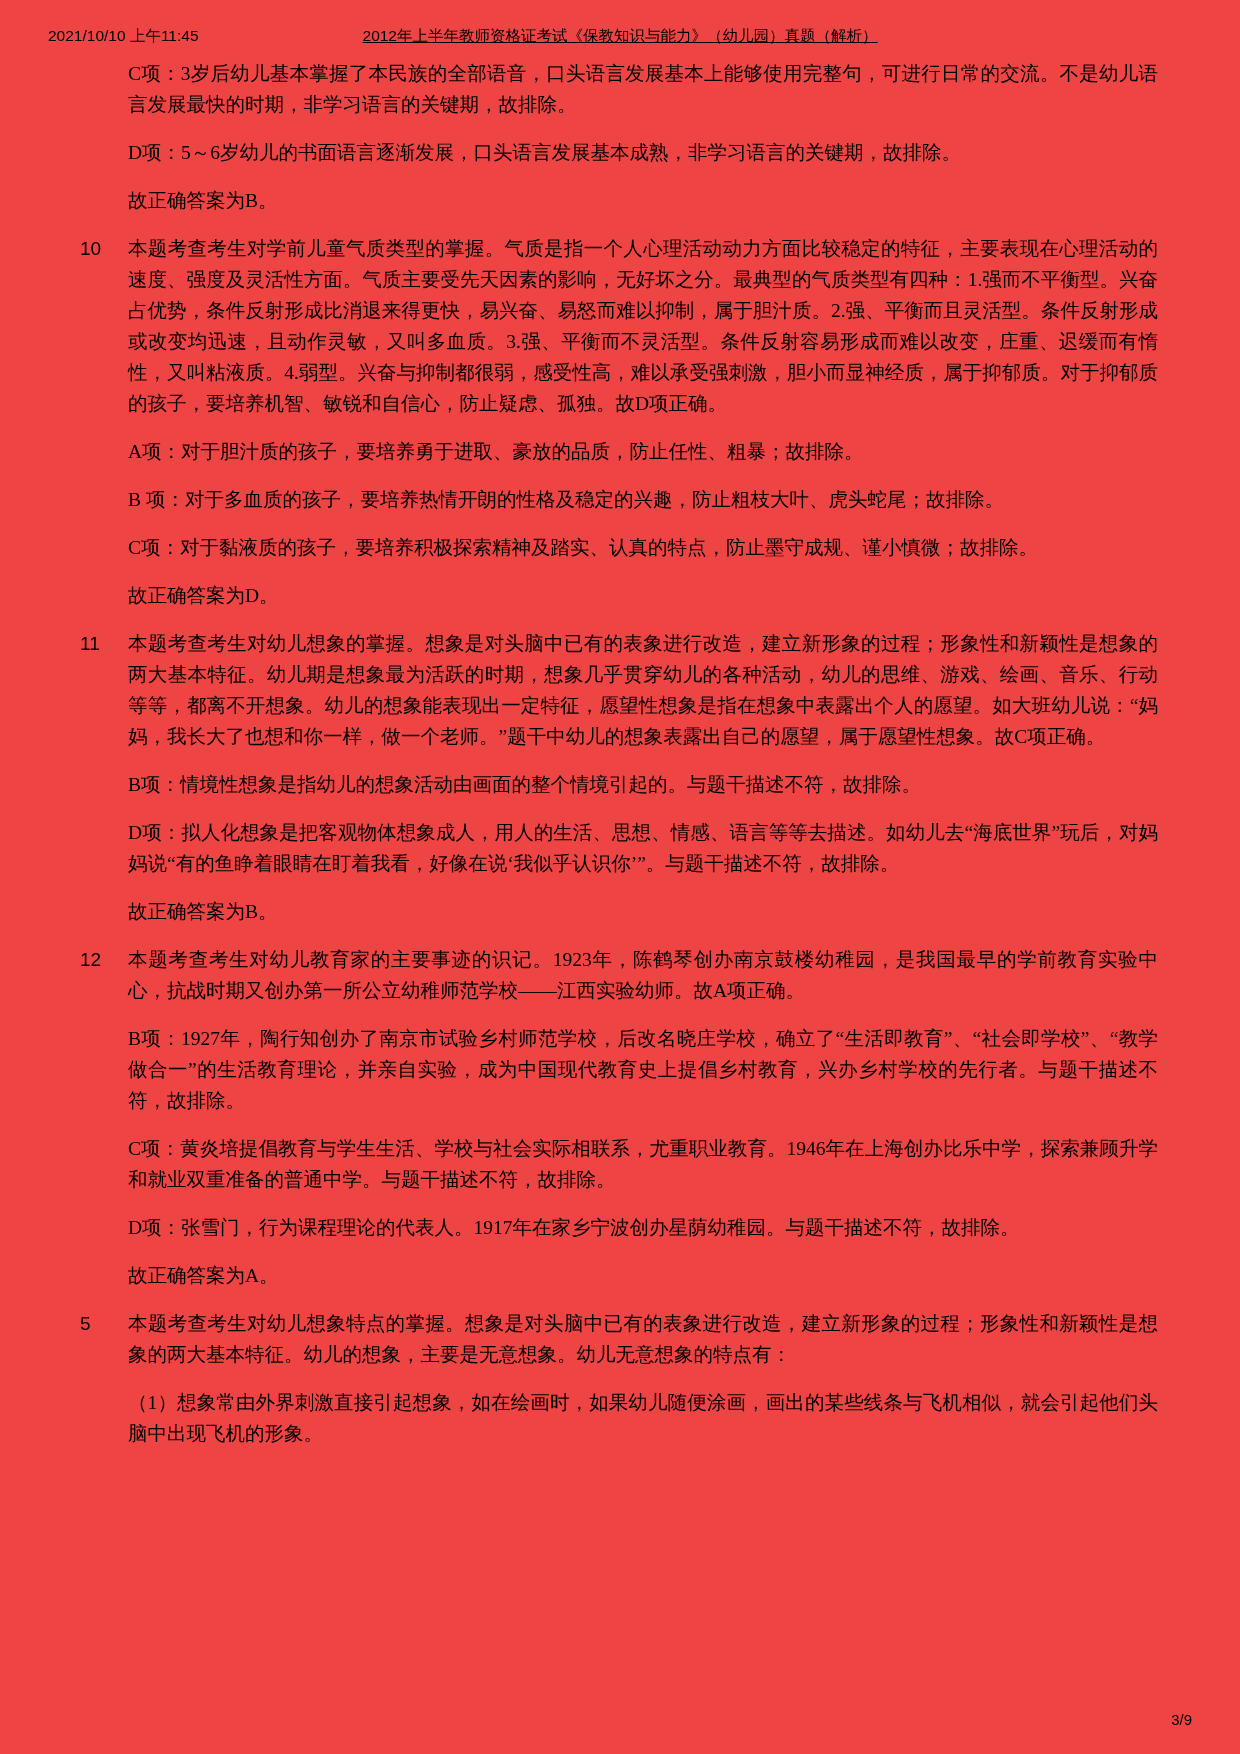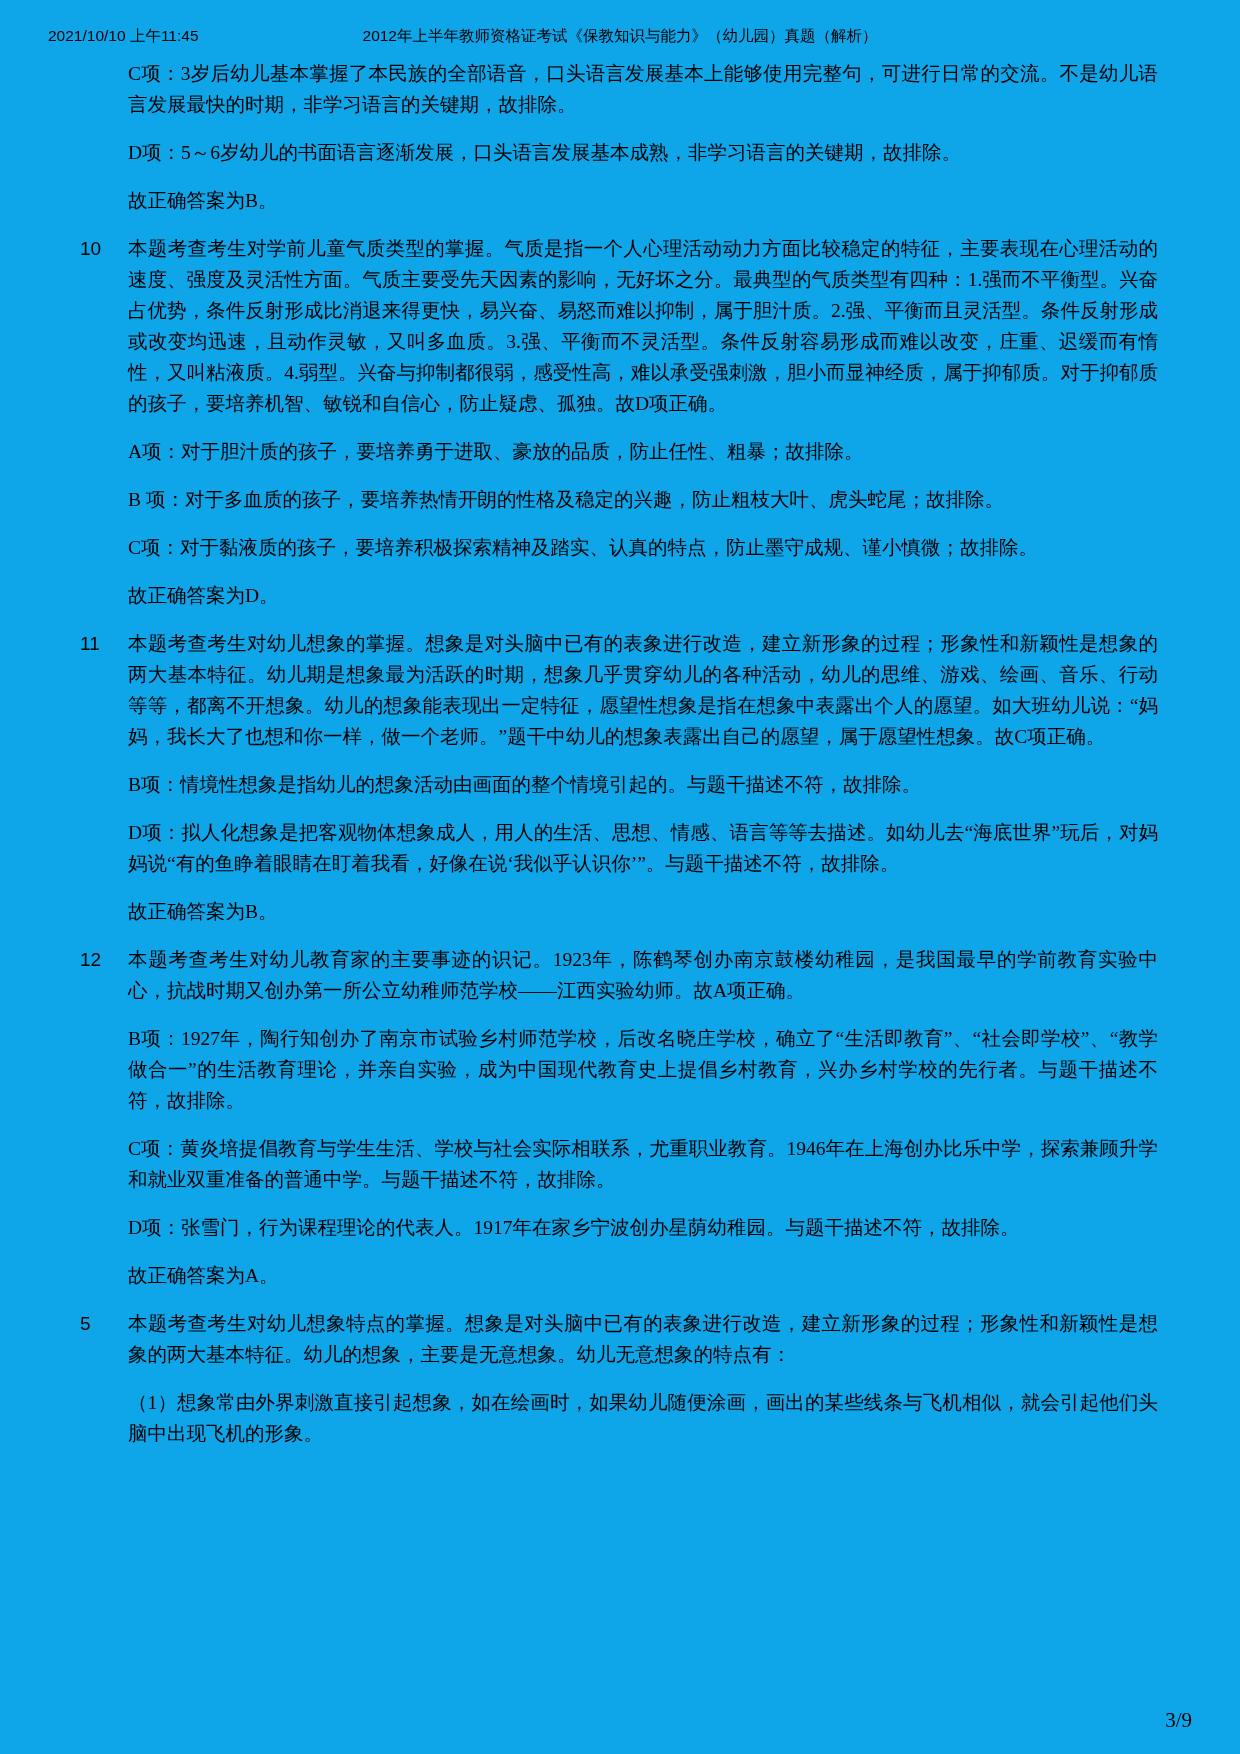--- a/index.html
+++ b/index.html
@@ -9,21 +9,21 @@
   }
   body {
     font-family: "Liberation Sans", "DejaVu Sans", sans-serif;
     color: #000000;
   }
   .page {
     position: relative;
     width: 1240px;
     height: 1754px;
     box-sizing: border-box;
-    background: #0ea5e9;
+    background: #ef4444;
     overflow: hidden;
   }
 
   
   .page-header {
     position: absolute;
     top: 26px;
     left: 0;
     width: 1240px;
     height: 24px;
@@ -39,20 +39,21 @@
     left: 48px;
     top: 0;
     white-space: nowrap;
   }
   .header-title {
     position: absolute;
     left: 50%;
     top: 0;
     transform: translateX(-50%);
     white-space: nowrap;
+    text-decoration: underline;
   }
 
   
   .content {
     position: absolute;
     top: 58px;
     left: 78px;
     width: 1080px;
   }
 
@@ -87,24 +88,23 @@
 
   
   .page-footer {
     position: absolute;
     left: 0;
     bottom: 24px;
     width: 1240px;
     text-align: right;
     padding-right: 48px;
     box-sizing: border-box;
-    font-size: 21px;
+    font-size: 15px;
     line-height: 20px;
     color: #000;
-    font-family: Liberation Serif, serif;
   }
 </style>
 </head>
 <body>
 
 <div class="page">
 
   <div class="page-header">
     <span class="header-date">2021/10/10 上午11:45</span>
     <span class="header-title">2012年上半年教师资格证考试《保教知识与能力》（幼儿园）真题（解析）</span>

